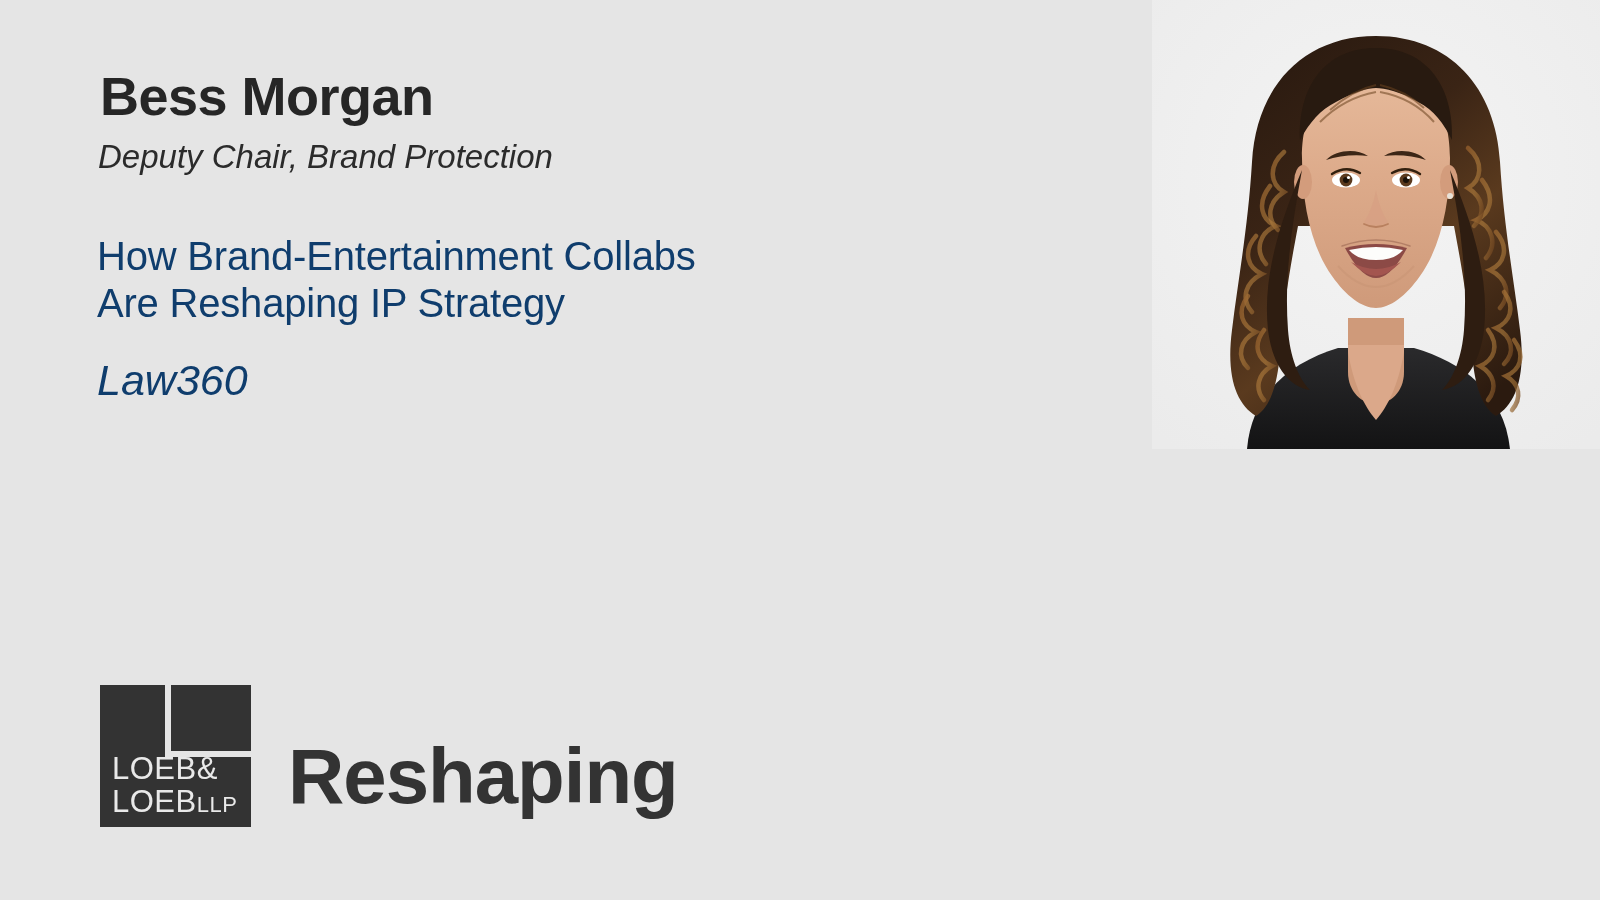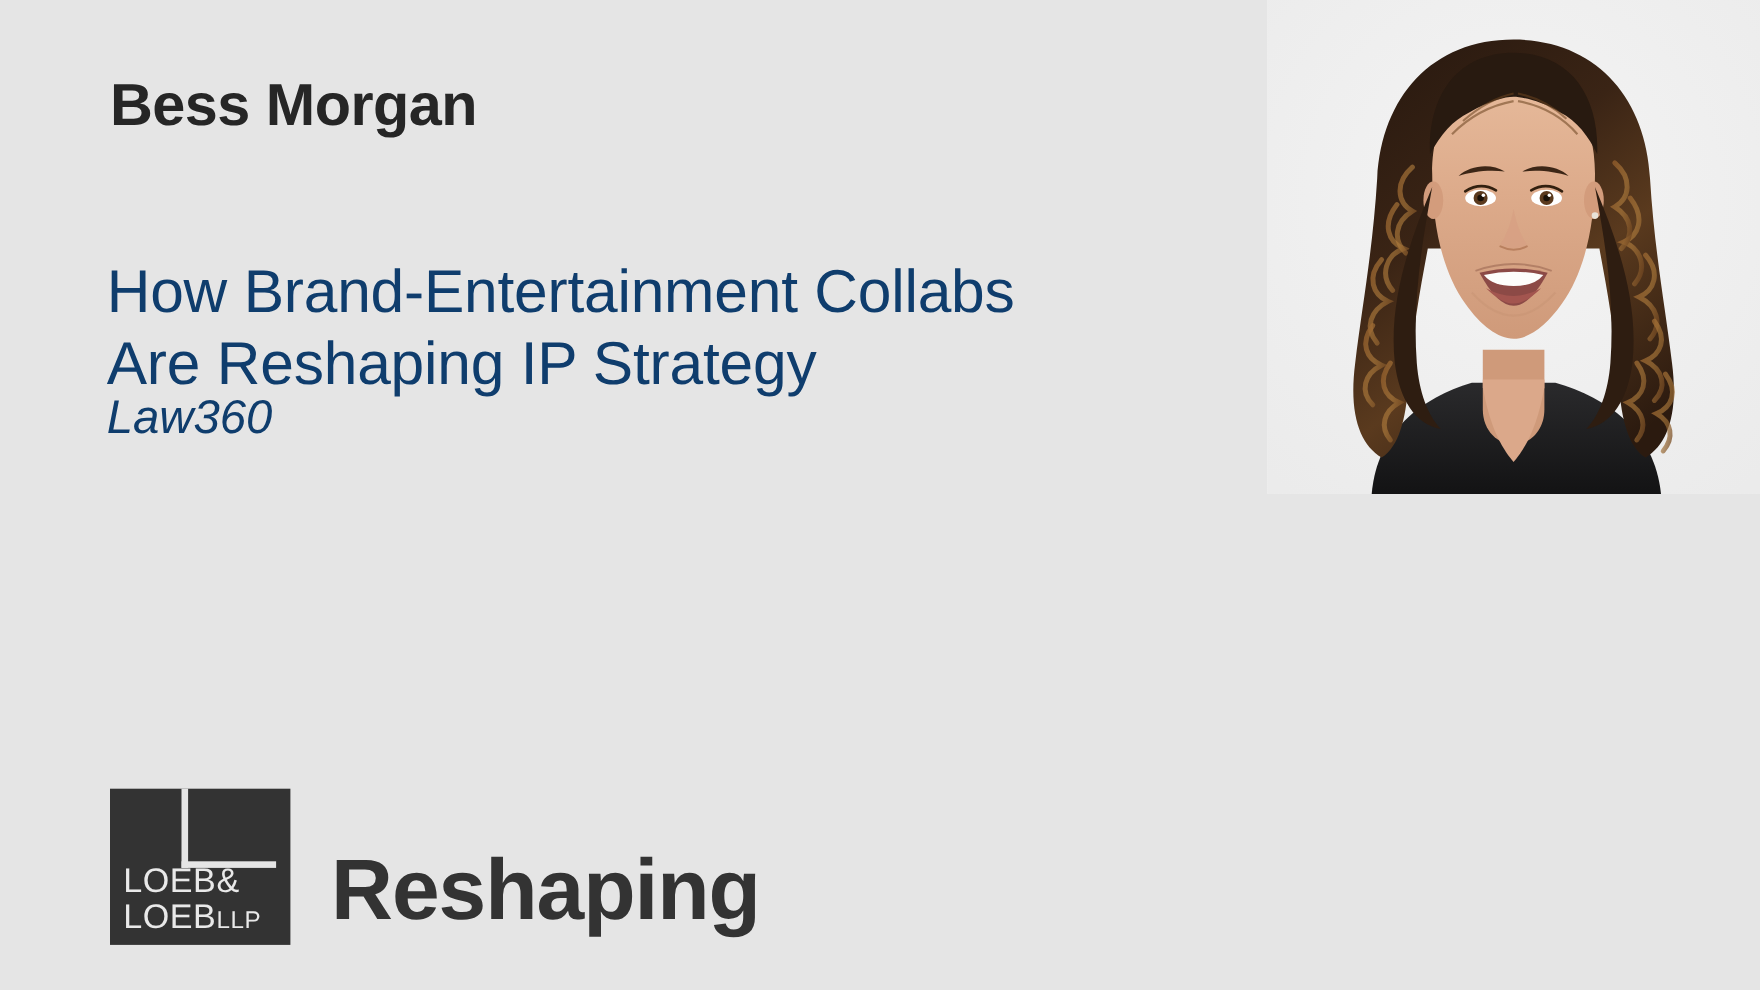--- a/index.html
+++ b/index.html
@@ -56,21 +56,21 @@
     color: #2b2b2b;
     line-height: 1.1;
     white-space: nowrap;
   }
 
   
   .article-title {
     position: absolute;
     left: 97px;
     top: 233px;
-    font-size: 55px;
+    font-size: 40px;
     font-weight: 400;
     color: #0f3d6d;
     line-height: 1.18;
     letter-spacing: -0.2px;
     white-space: pre-line;
   }
   .article-source {
     position: absolute;
     left: 97px;
     top: 357px;
@@ -85,25 +85,24 @@
   
   .footer {
     position: absolute;
     left: 100px;
     top: 685px;
     display: flex;
     align-items: flex-end;
   }
   .logo {
     position: relative;
-    width: 164px;
+    width: 151px;
     height: 142px;
     background: #333333;
     flex: none;
-    margin-top: 32px;
   }
   
   .logo-gap-vert {
     position: absolute;
     left: 65px;
     top: 0;
     width: 6px;
     height: 72px;
     background: #e5e5e5;
   }
@@ -279,20 +278,21 @@
         <circle cx="298" cy="196" r="3" fill="#e8e2d8"></circle>
 
         <path d="M150 170 c-10 54 -18 106 -14 160 c2 26 10 48 22 60 c-24 -4 -38 -28 -42 -60 c-6 -56 14 -112 34 -160 Z" fill="#2e1d11"></path>
         <path d="M298 170 c10 54 18 106 14 160 c-2 26 -10 48 -22 60 c24 -4 38 -28 42 -60 c6 -56 -14 -112 -34 -160 Z" fill="#2e1d11"></path>
       </g>
     </svg>
   </div>
 
   <div class="person-name">Bess Morgan</div>
 
+  <div class="person-title">Deputy Chair, Brand Protection</div>
 
   <div class="article-title">How Brand-Entertainment Collabs
 Are Reshaping IP Strategy</div>
 
   <div class="article-source">Law360</div>
 
   <div class="footer">
 
     <div class="logo">
       <div class="logo-gap-vert"></div>

